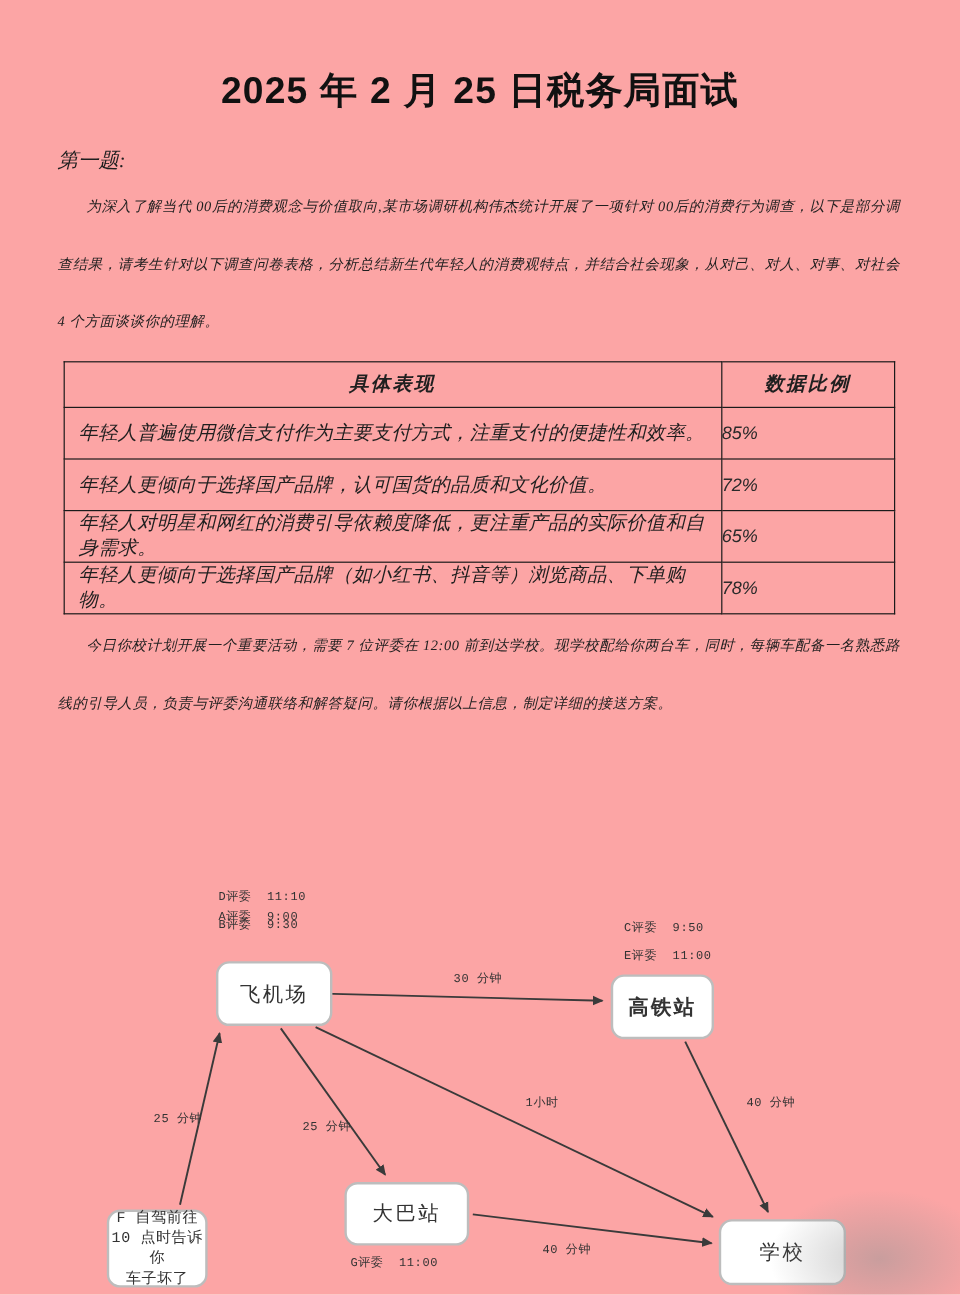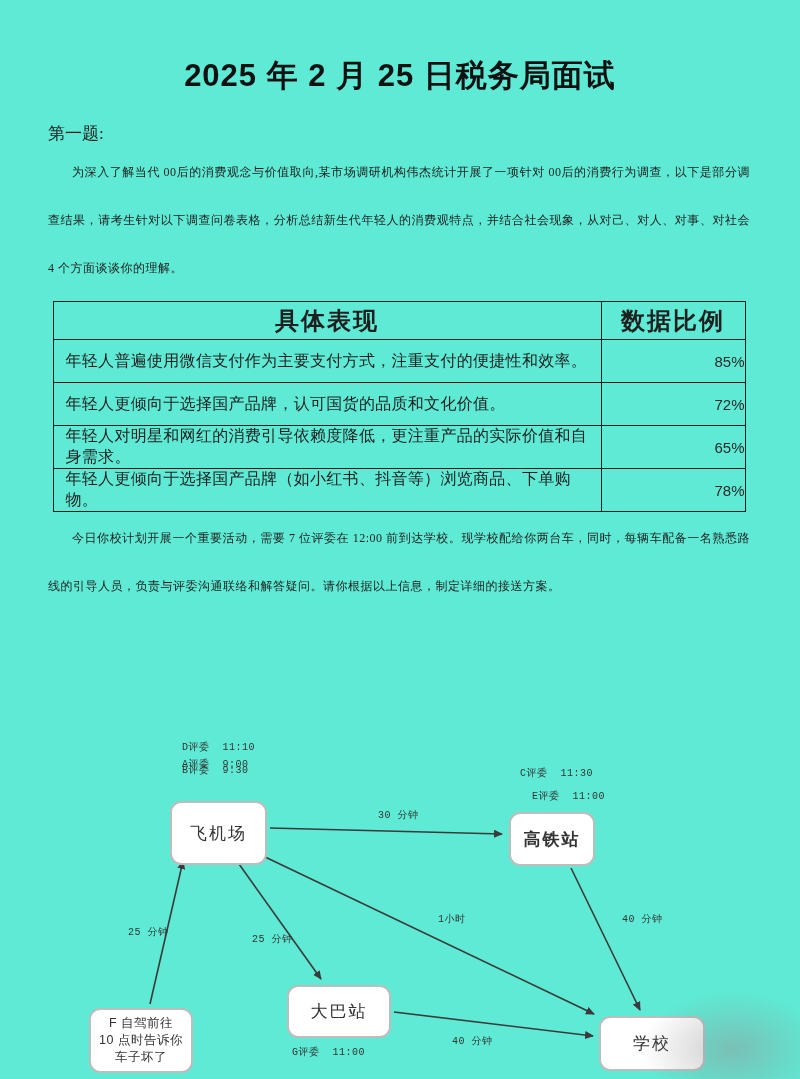--- a/index.html
+++ b/index.html
@@ -2,36 +2,36 @@
 <html><head>
 <meta charset="utf-8">
 <style>
   * { margin: 0; padding: 0; box-sizing: border-box; }
   html, body { background: #ffffff; }
   .page {
     position: relative;
     width: 800px;
     height: 1079px;
     margin: 0 auto;
-    background: #5eead4;
+    background: #fca5a5;
     overflow: hidden;
     color: #1c1c1c;
     font-family: "Liberation Serif", "DejaVu Serif", serif;
   }
   .title {
     padding-top: 56px;
     text-align: center;
     font-family: "Liberation Sans", "DejaVu Sans", sans-serif;
     font-size: 31px;
     line-height: 40px;
     font-weight: bold;
     letter-spacing: 1px;
     color: #111;
   }
-  .content { padding: 0 50px 0 48px; }
+  .content { padding: 0 50px 0 48px; font-style: italic; }
   .q-label {
     margin-top: 26px;
     font-size: 17px;
     line-height: 24px;
     color: #1f1f1f;
   }
   .para {
     margin-top: 2px;
     font-size: 12px;
     line-height: 48px;
@@ -43,33 +43,33 @@
   table.survey {
     width: 693px;
     margin: 9px auto 0;
     border-collapse: collapse;
     font-size: 16px;
     color: #1f1f1f;
   }
   table.survey th, table.survey td { border: 1.6px solid #1b1b1b; }
   table.survey th {
     height: 38px;
-    font-size: 24px;
+    font-size: 16px;
     font-weight: bold;
     text-align: center;
     letter-spacing: 2px;
   }
   table.survey td.behavior {
     height: 43px;
     padding: 0 8px 0 12px;
     letter-spacing: 0.3px;
   }
   table.survey td.ratio {
     width: 144px;
-    text-align: right;
+    text-align: left;
     font-family: "Liberation Sans", "DejaVu Sans", sans-serif;
     font-size: 15px;
     color: #2a2a2a;
   }
   
   .arrows {
     position: absolute;
     left: 0; top: 0;
     width: 800px; height: 1079px;
     pointer-events: none;
@@ -161,35 +161,35 @@
     <line x1="150" y1="1004" x2="183" y2="861" stroke="#3a3a3a" stroke-width="1.6" marker-end="url(#arrow)"></line>
     <line x1="234" y1="857" x2="321" y2="979" stroke="#3a3a3a" stroke-width="1.6" marker-end="url(#arrow)"></line>
     <line x1="263" y1="856" x2="594" y2="1014" stroke="#3a3a3a" stroke-width="1.6" marker-end="url(#arrow)"></line>
     <line x1="571" y1="868" x2="640" y2="1010" stroke="#3a3a3a" stroke-width="1.6" marker-end="url(#arrow)"></line>
     <line x1="394" y1="1012" x2="593" y2="1036" stroke="#3a3a3a" stroke-width="1.6" marker-end="url(#arrow)"></line>
   </svg>
 
   <div class="dlabel" style="left:182px; top:740px;">D评委  11:10</div>
   <div class="dlabel" style="left:182px; top:763px;">B评委  9:30</div>
   <div class="dlabel" style="left:182px; top:757px;">A评委  9:00</div>
-  <div class="dlabel" style="left:520px; top:766px;">C评委  11:30</div>
-  <div class="dlabel" style="left:520px; top:789px;margin-left:12px;">E评委  11:00</div>
+  <div class="dlabel" style="left:520px; top:766px;">C评委  9:50</div>
+  <div class="dlabel" style="left:520px; top:789px;">E评委  11:00</div>
   <div class="dlabel" style="left:292px; top:1045px;">G评委  11:00</div>
 
   <div class="dlabel" style="left:378px; top:808px;">30 分钟</div>
   <div class="dlabel" style="left:128px; top:925px;">25 分钟</div>
   <div class="dlabel" style="left:252px; top:932px;">25 分钟</div>
   <div class="dlabel" style="left:438px; top:912px;">1小时</div>
   <div class="dlabel" style="left:622px; top:912px;">40 分钟</div>
   <div class="dlabel" style="left:452px; top:1034px;">40 分钟</div>
 
-  <div class="node" style="left:170px; top:801px; width:97px; height:64px;">飞机场</div>
+  <div class="node" style="left:180px; top:801px; width:97px; height:54px;">飞机场</div>
   <div class="node" style="left:509px; top:812px; width:86px; height:54px;font-weight:bold;">高铁站</div>
   <div class="node" style="left:287px; top:985px; width:104px; height:53px;text-align:center;">大巴站</div>
   <div class="node" style="left:599px; top:1016px; width:106px; height:55px;">学校</div>
-  <div class="node small" style="left:89px; top:1008px; width:104px; height:65px;">
+  <div class="node small" style="left:89px; top:1008px; width:84px; height:65px;font-family:Liberation Mono, monospace;">
     <div>F 自驾前往</div>
     <div>10 点时告诉你</div>
     <div>车子坏了</div>
   </div>
 
   <div class="corner-shade"></div>
 </div>
 
 </body></html>

